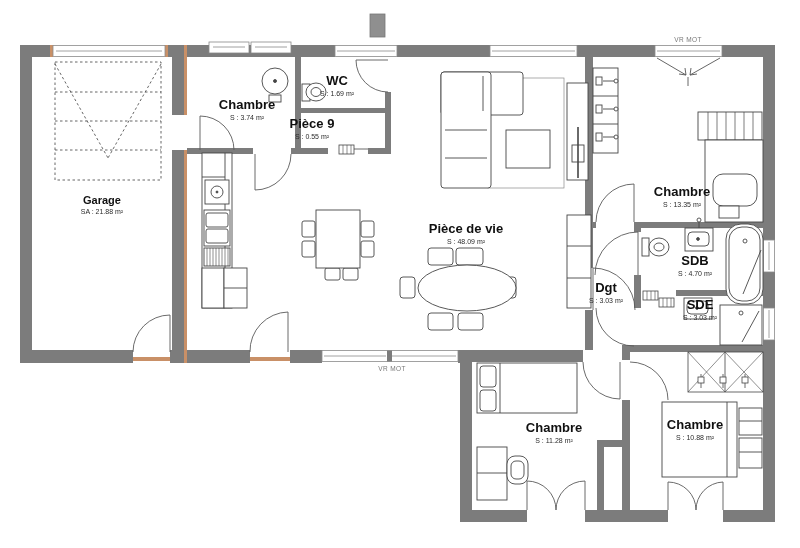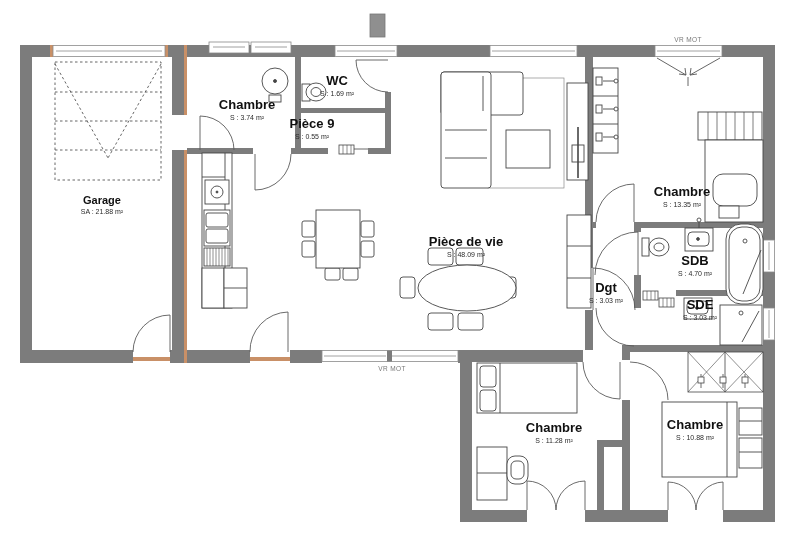--- a/index.html
+++ b/index.html
@@ -312,21 +312,21 @@
     <span class="rarea">S : 3.74 m²</span>
   </div>
   <div class="room-label" style="left:337px;top:73px">
     <span class="rname">WC</span>
     <span class="rarea">S : 1.69 m²</span>
   </div>
   <div class="room-label" style="left:312px;top:116px">
     <span class="rname">Pièce 9</span>
     <span class="rarea">S : 0.55 m²</span>
   </div>
-  <div class="room-label" style="left:466px;top:234px">
+  <div class="room-label" style="left:466px;top:221px">
     <span class="rname">Pièce de vie</span>
     <span class="rarea">S : 48.09 m²</span>
   </div>
   <div class="room-label" style="left:682px;top:184px">
     <span class="rname">Chambre</span>
     <span class="rarea">S : 13.35 m²</span>
   </div>
   <div class="room-label" style="left:695px;top:253px">
     <span class="rname">SDB</span>
     <span class="rarea">S : 4.70 m²</span>

